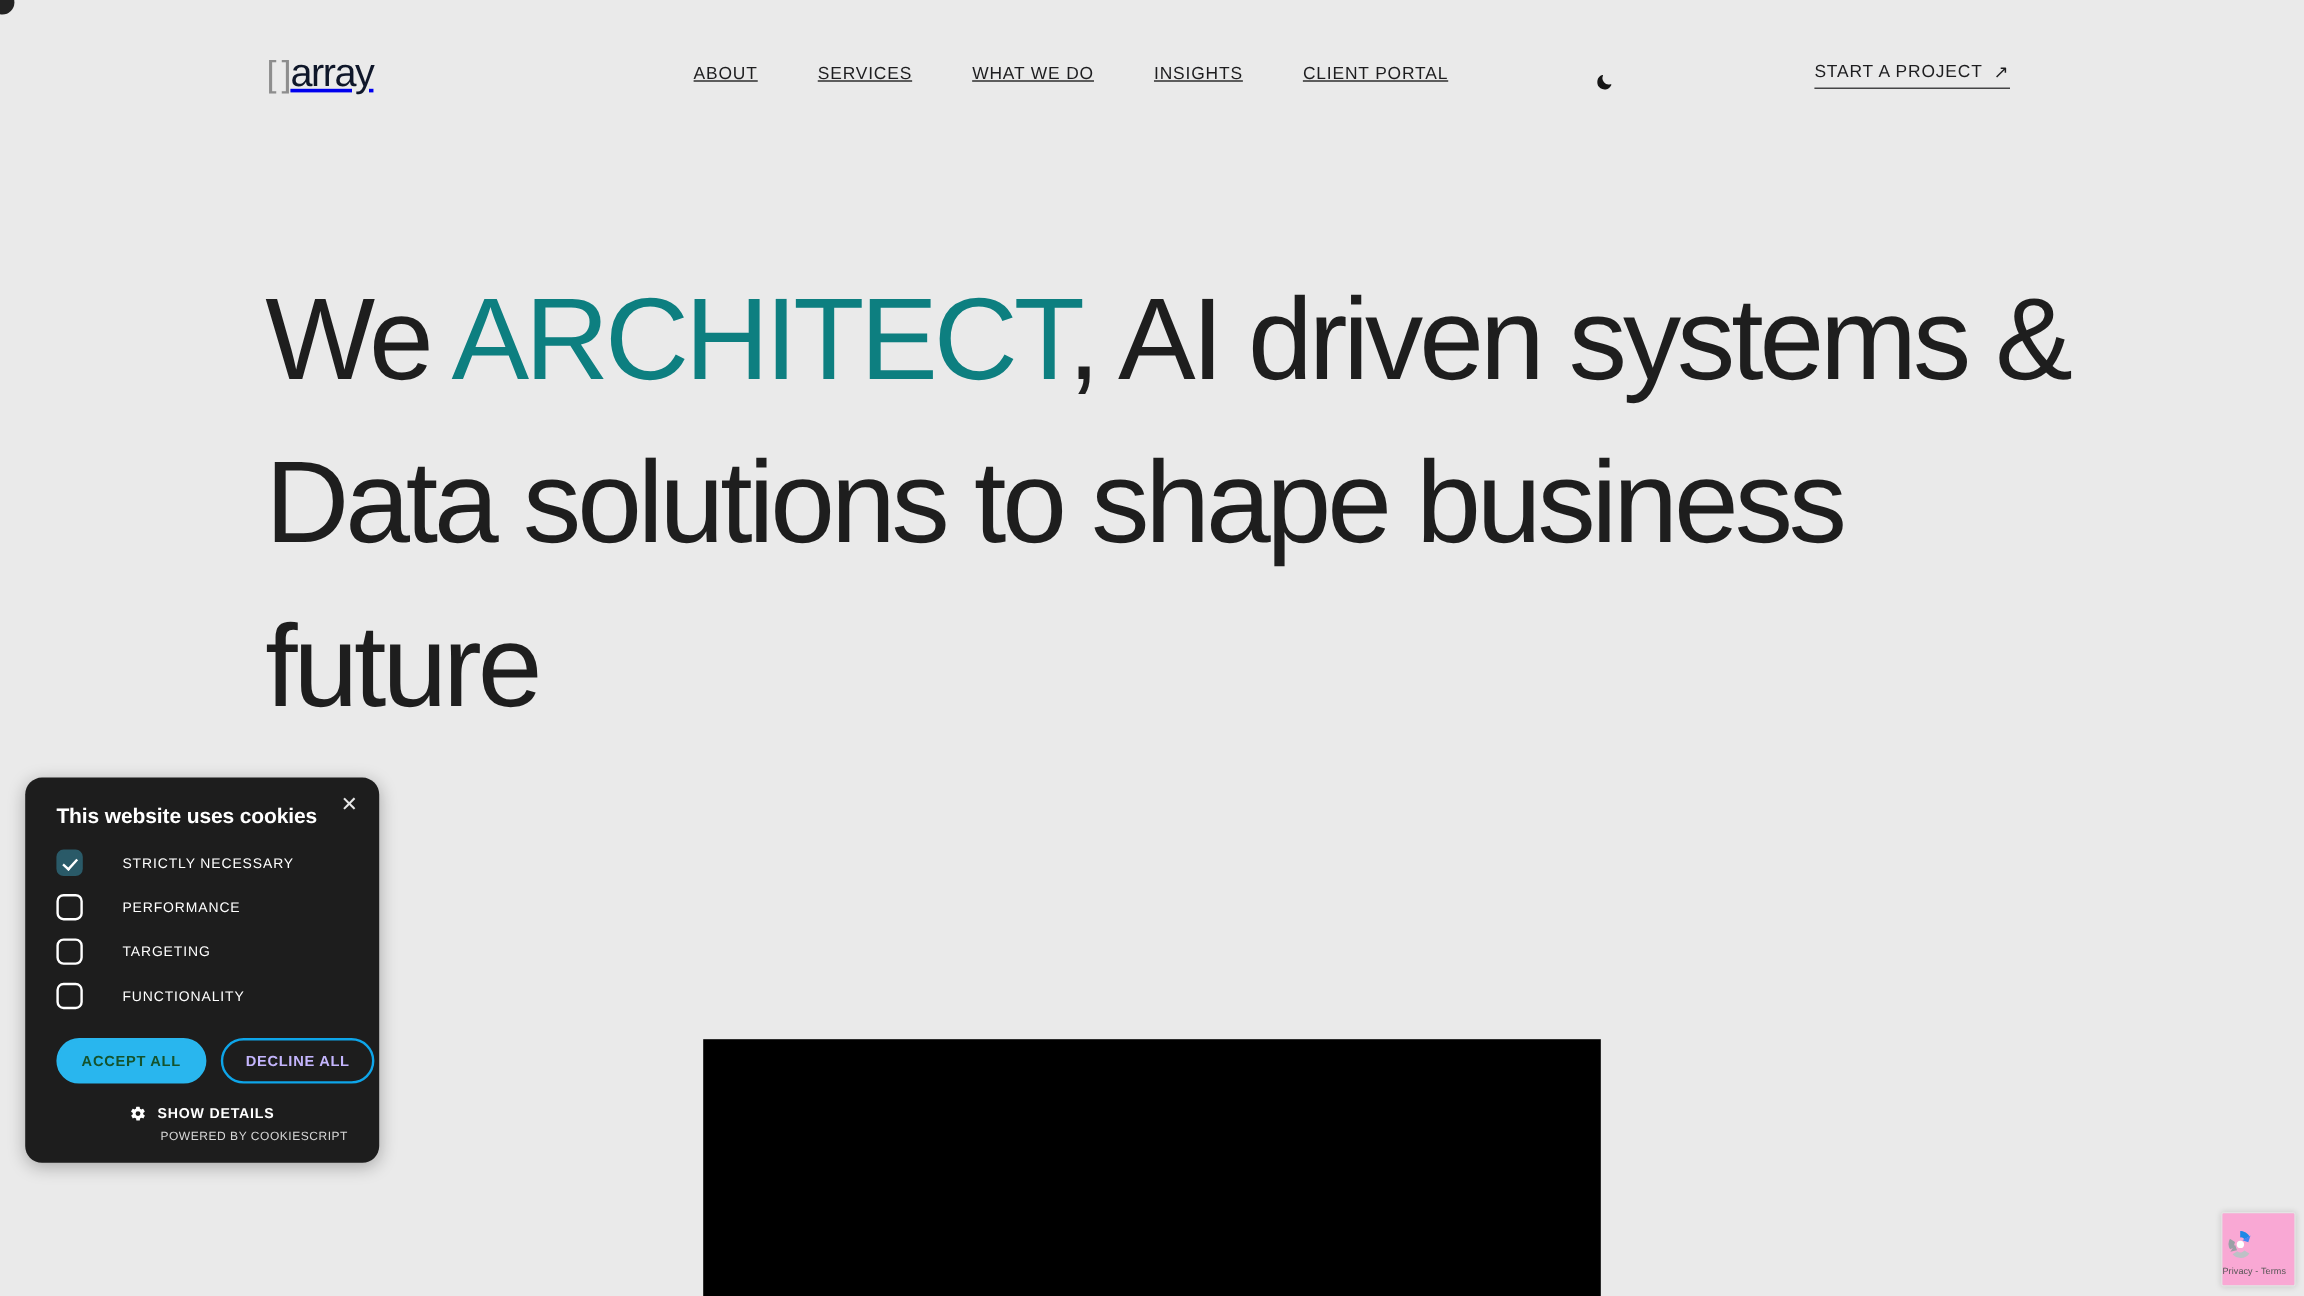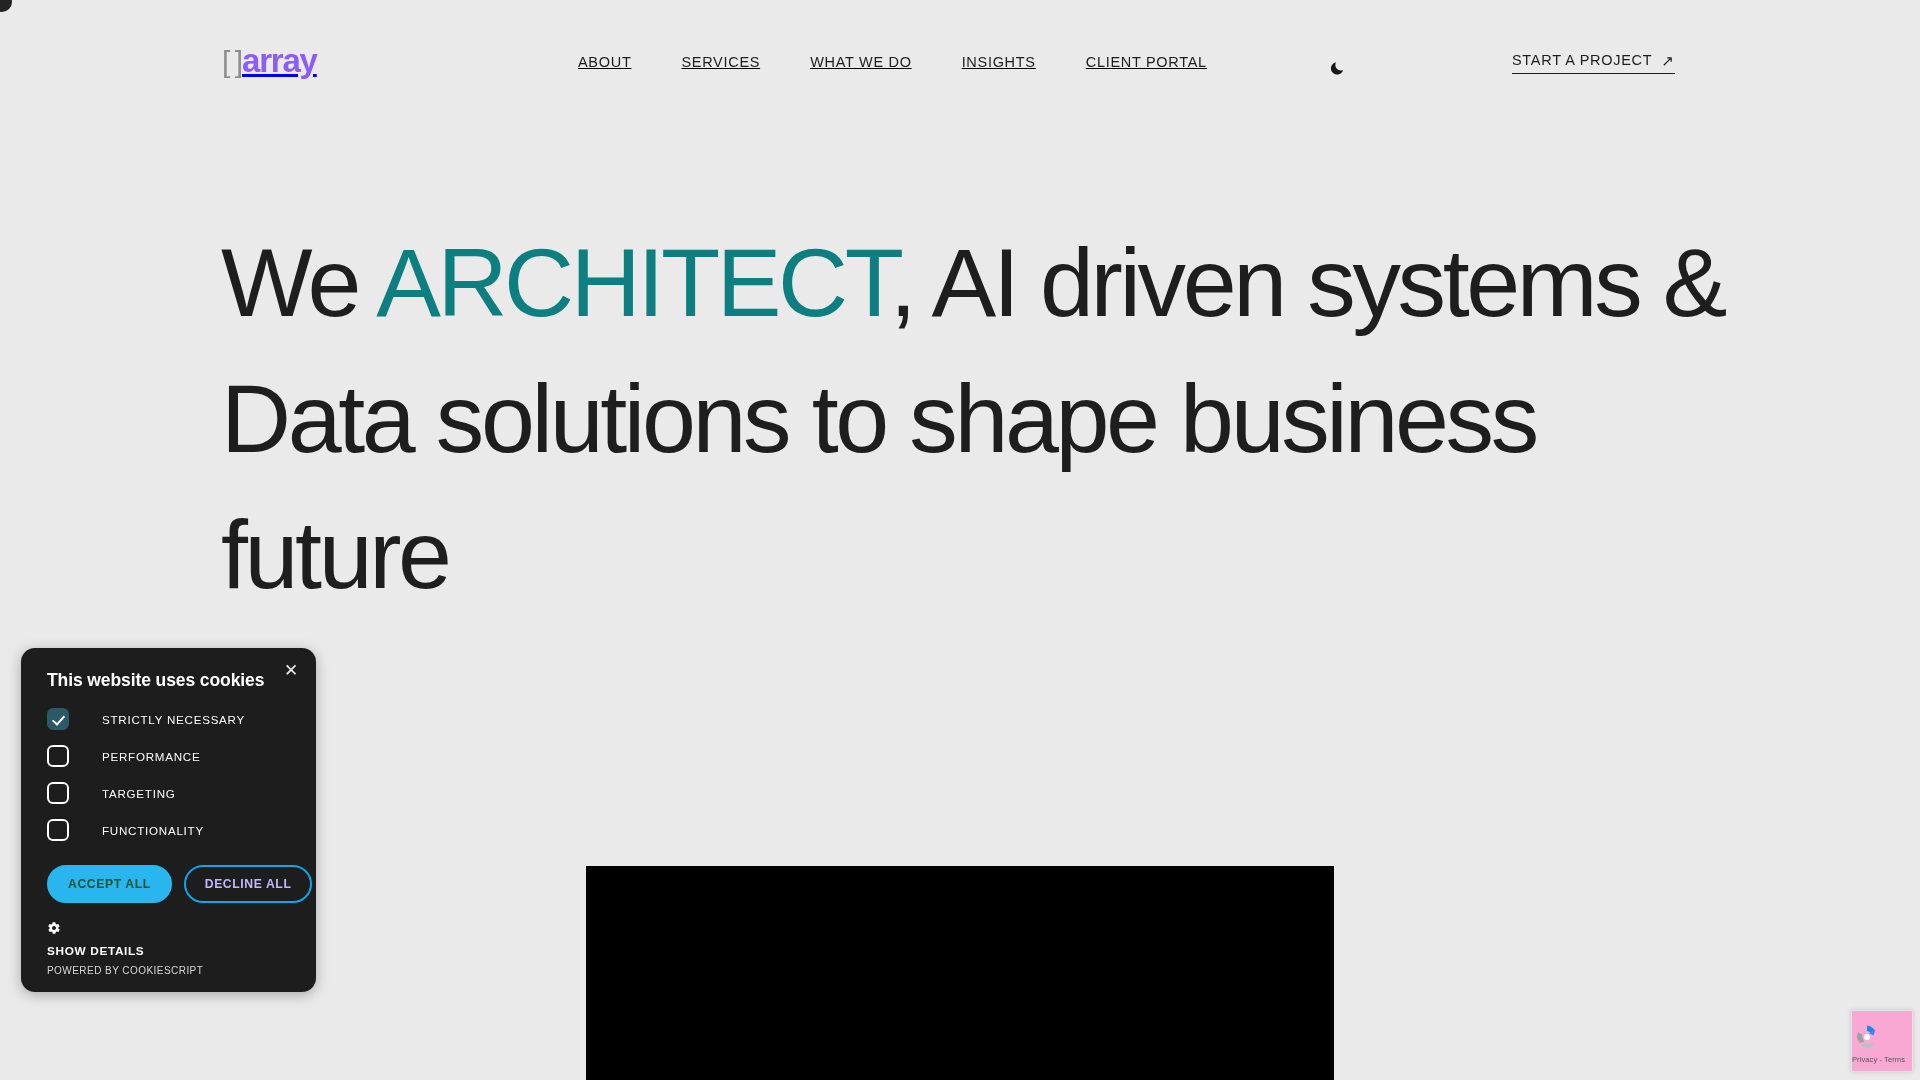--- a/index.html
+++ b/index.html
@@ -52,22 +52,22 @@
     user-select: none;
   }
   .logo-brackets {
     color: #8d8d8d;
     font-weight: 400;
     font-size: 30px;
     letter-spacing: -2px;
     margin-right: 1px;
   }
   .logo-word {
-    color: #8b5cf6;
-    font-weight: 700;
+    color: #0f172a;
+    font-weight: 400;
     letter-spacing: -1.2px;
   }
 
   .main-nav {
     position: absolute;
     left: 578px;
     top: 54px;
     display: flex;
     align-items: flex-start;
     gap: 0;
@@ -278,32 +278,31 @@
     font-family: "Liberation Sans", sans-serif;
     white-space: nowrap;
   }
 
   .cookie-details {
     display: flex;
     justify-content: center;
     gap: 9px;
     cursor: pointer;
     margin-bottom: 7px;
-    flex-direction: column;
   }
   .gear-icon { width: 14px; height: 14px; display: block; }
   .details-label {
     font-size: 11.8px;
     font-weight: bold;
     letter-spacing: 0.65px;
     color: #ffffff;
   }
 
   .cookie-powered {
-    text-align: left;
+    text-align: right;
     font-size: 10px;
     letter-spacing: 0.45px;
     color: #d8d8d8;
   }
 
   
   .recaptcha-badge {
     position: absolute;
     left: 1851px;
     top: 1010px;

